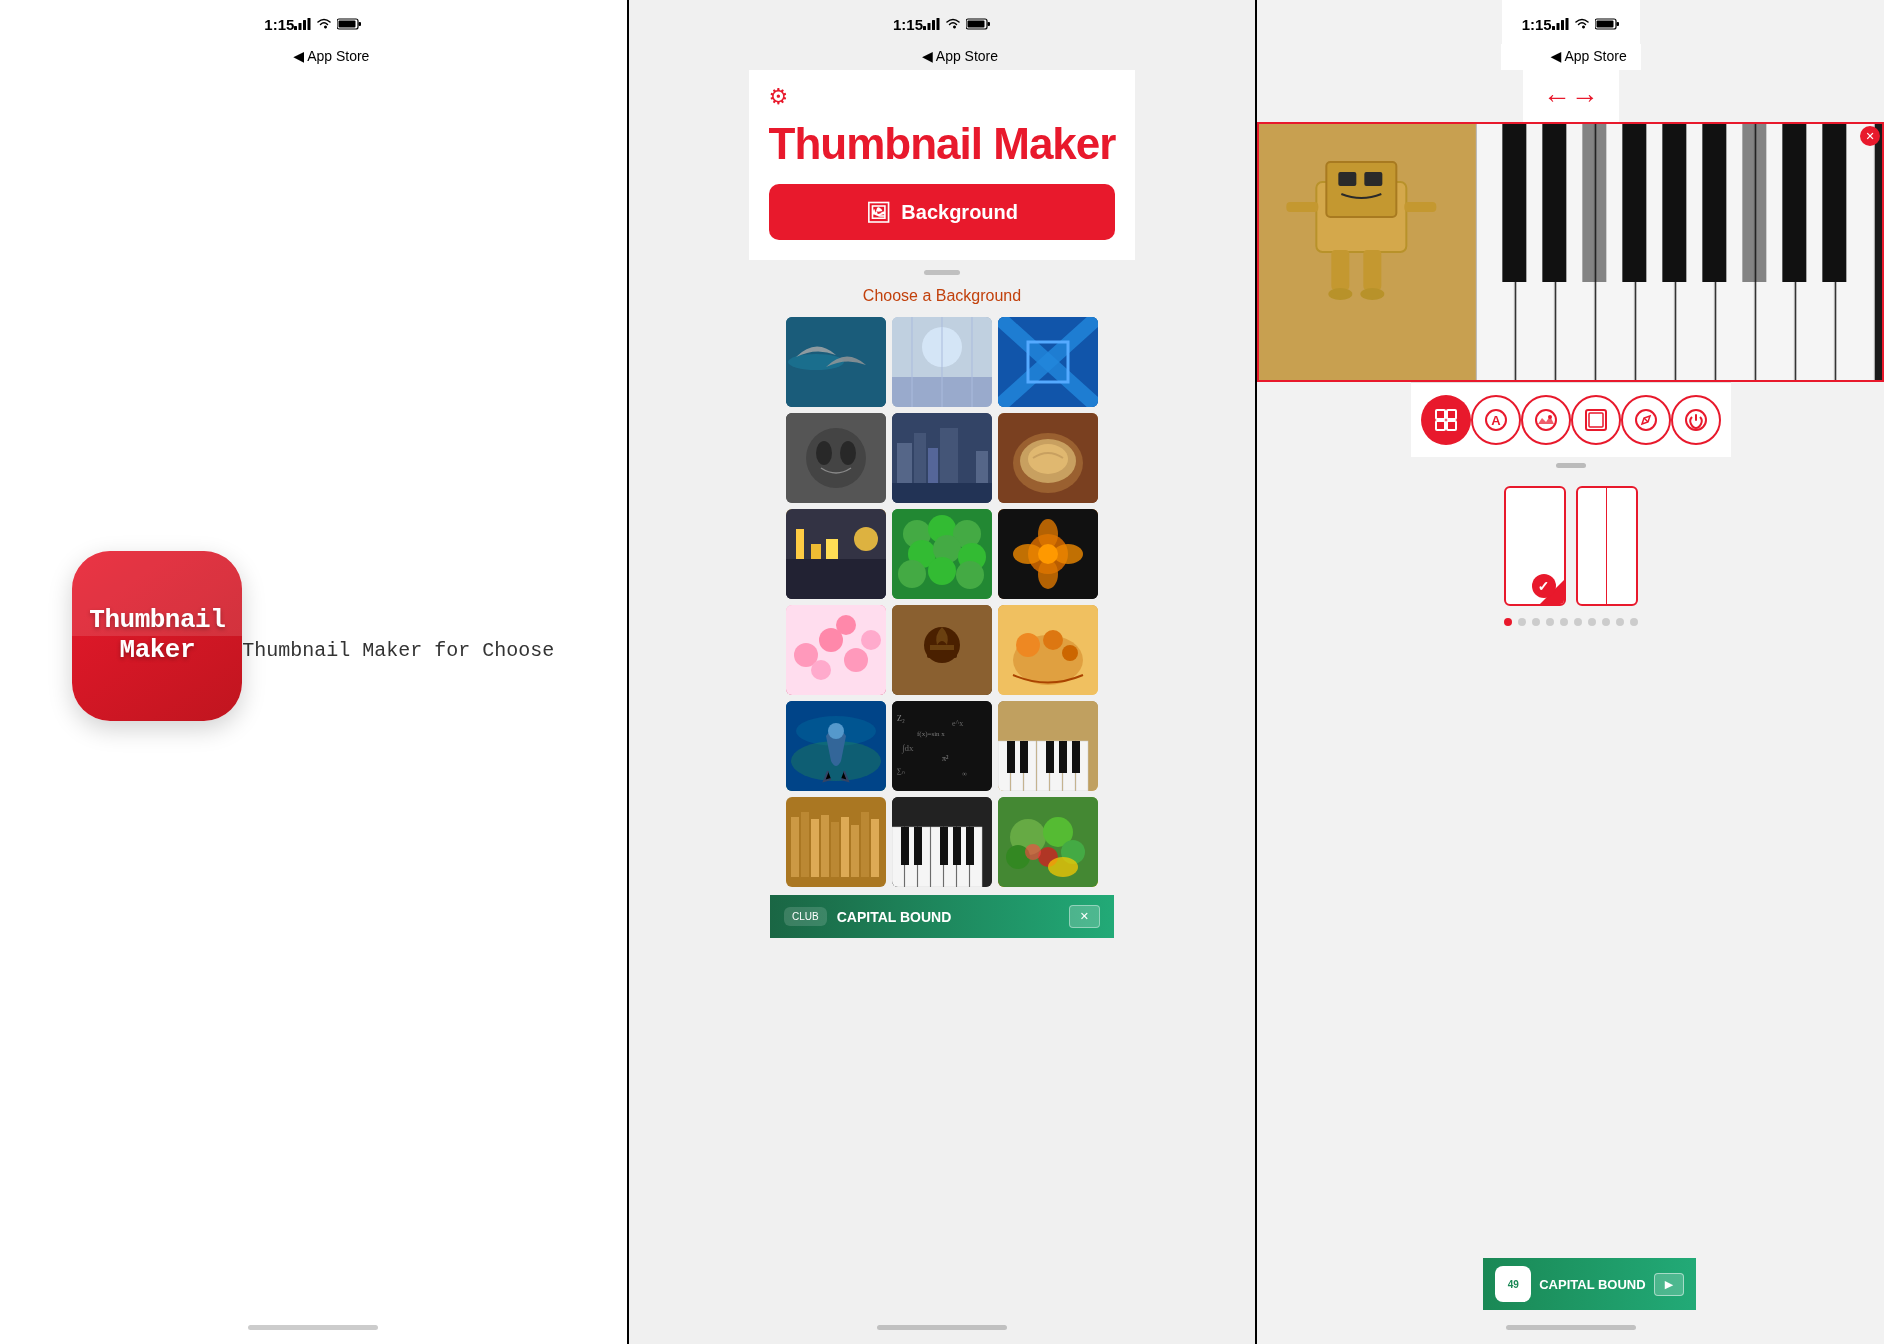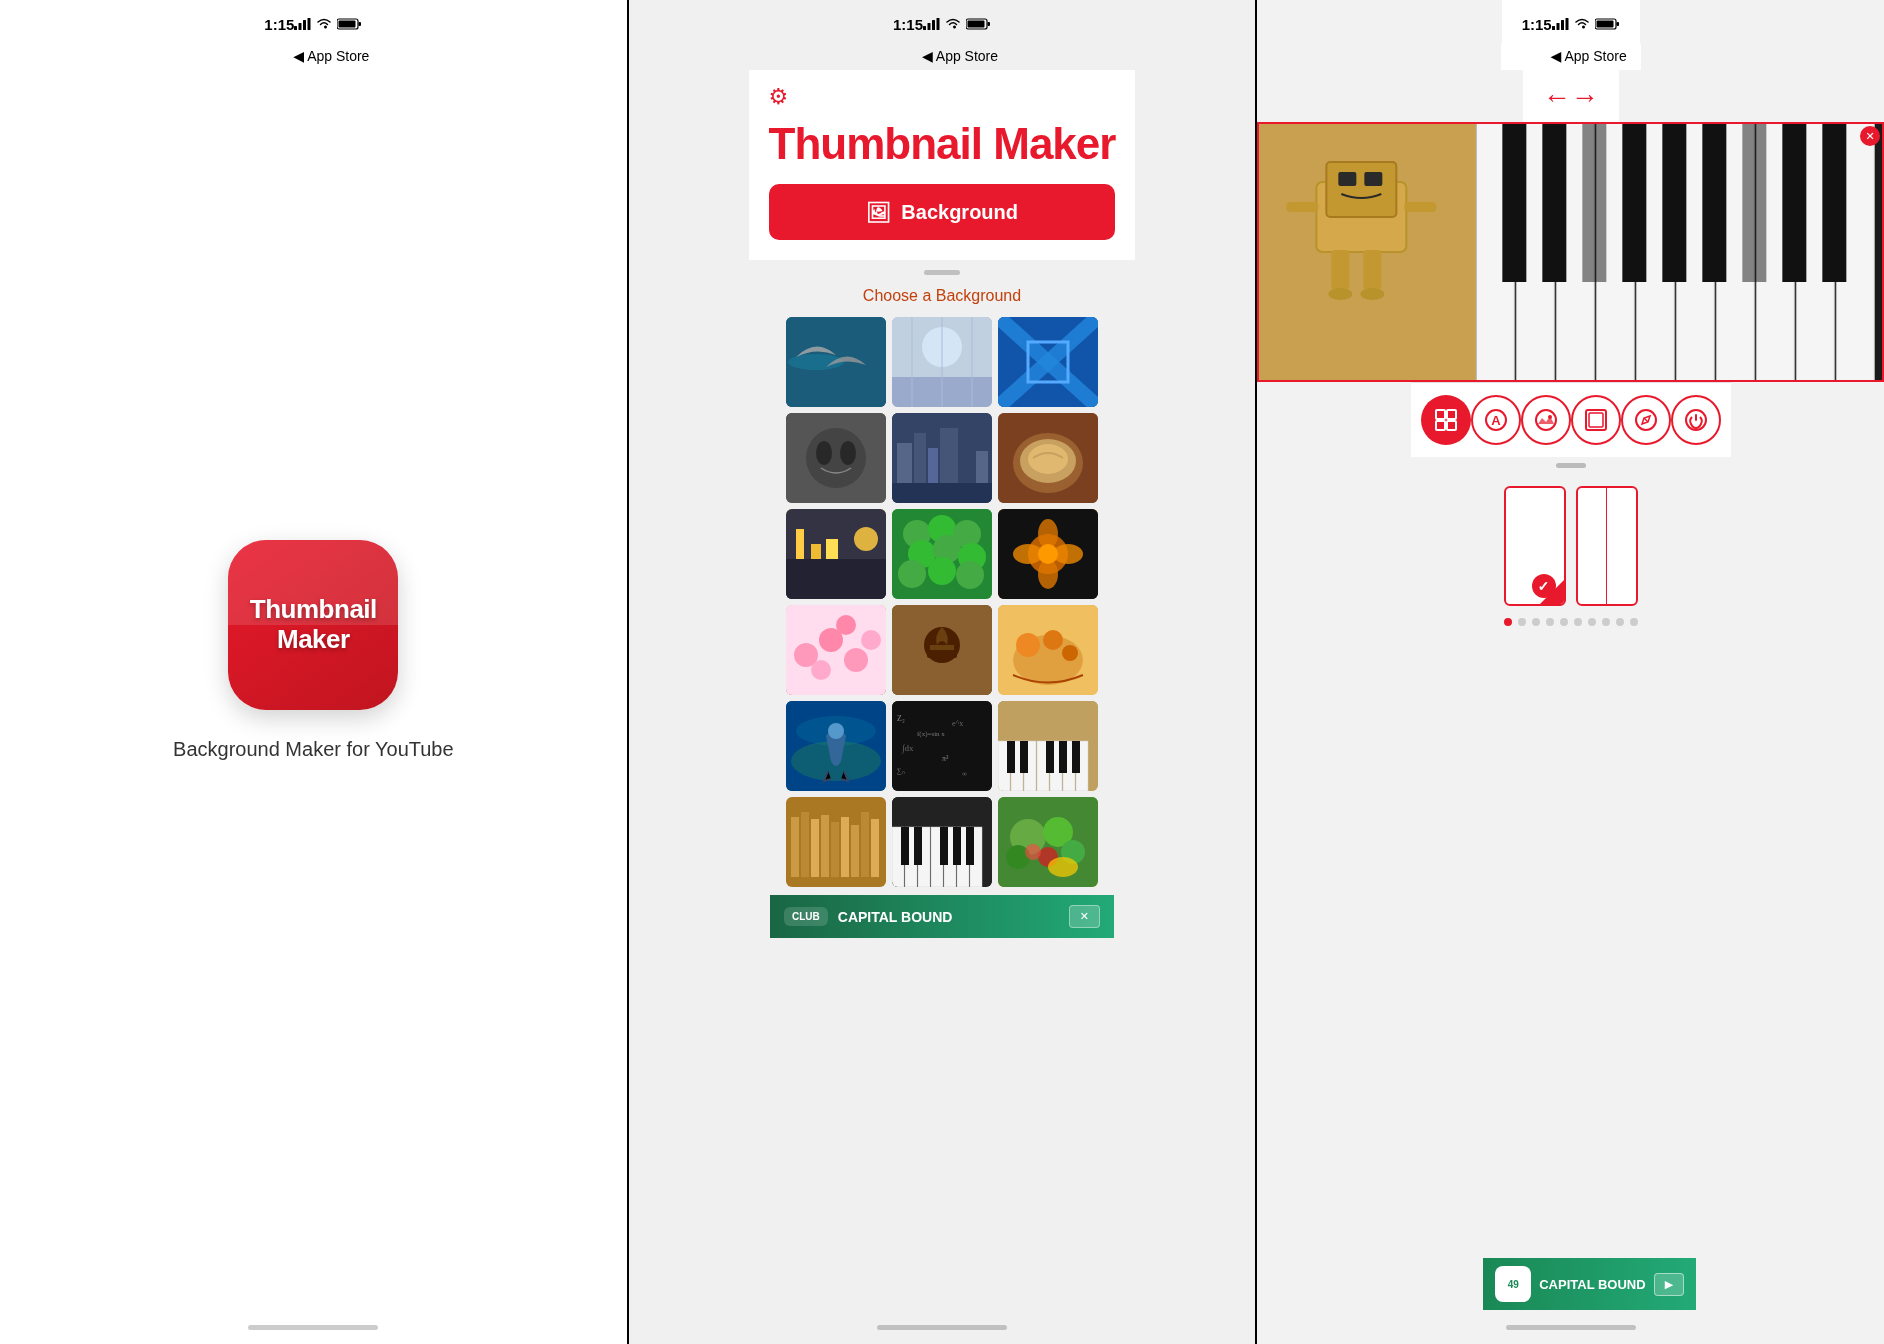--- a/index.html
+++ b/index.html
@@ -65,24 +65,25 @@
       margin-left: 36px;
     }
 
     
     .panel-1 {
       background: #fff;
     }
     .panel-1 .content {
       flex: 1;
       display: flex;
-      flex-direction: column;
+      flex-direction: row;
       align-items: center;
       justify-content: center;
       padding-bottom: 80px;
+      font-family: Liberation Mono, monospace;
     }
     .app-icon {
       width: 170px;
       height: 170px;
       border-radius: 38px;
       background: linear-gradient(145deg, #e8192c 0%, #c0151f 100%);
       display: flex;
       align-items: center;
       justify-content: center;
       box-shadow: 0 8px 24px rgba(0,0,0,0.18);
@@ -443,21 +444,21 @@
     <span class="back-arrow">◀ App Store</span>
   </div>
 
   <div class="content">
     <div class="app-icon">
       <div class="app-icon-text">
         <span>Thumbnail</span><br>
         <span>Maker</span>
       </div>
     </div>
-    <div class="app-title">Background Maker for YouTube</div>
+    <div class="app-title">Thumbnail Maker for Choose</div>
   </div>
 
   <div class="home-indicator" style="background:#fff;">
     <div class="home-bar"></div>
   </div>
 </div>
 
 <div class="panel-divider"></div>
 
 <div class="phone-panel panel-2">
@@ -704,21 +705,21 @@
           <circle cx="20" cy="60" r="12" fill="#338822"></circle>
           <circle cx="50" cy="60" r="10" fill="#cc2222" opacity="0.8"></circle>
           <circle cx="35" cy="55" r="8" fill="#ff4444" opacity="0.6"></circle>
           <ellipse cx="65" cy="70" rx="15" ry="10" fill="#ffcc00" opacity="0.7"></ellipse>
         </svg>
       </div>
     </div>
 
     <div style="margin-top: 8px; margin-left: -16px; margin-right: -16px;">
       <div style="background: linear-gradient(90deg, #1a6644, #22aa77); padding: 10px 14px; display: flex; align-items: center; gap: 10px;">
-        <div style="background: rgba(255,255,255,0.15); border-radius: 6px; padding: 4px 8px; color: #fff; font-size: 10px; font-weight: 700; display: flex; align-items: center; gap: 4px;">
+        <div style="background: rgba(255,255,255,0.15); border-radius: 6px; padding: 4px 8px; color: #fff; font-size: 10px; font-weight: 400; display: flex; align-items: center; gap: 4px;">
           <span>CLUB</span>
         </div>
         <span style="color: #fff; font-size: 14px; font-weight: 700; flex: 1;">CAPITAL BOUND</span>
         <span style="background: rgba(255,255,255,0.2); border: 1px solid rgba(255,255,255,0.4); color:#fff; padding: 4px 10px; border-radius: 4px; font-size: 11px; cursor:pointer;">✕</span>
       </div>
     </div>
   </div>
 
   <div class="home-indicator" style="background:#f0f0f0;">
     <div class="home-bar"></div>

